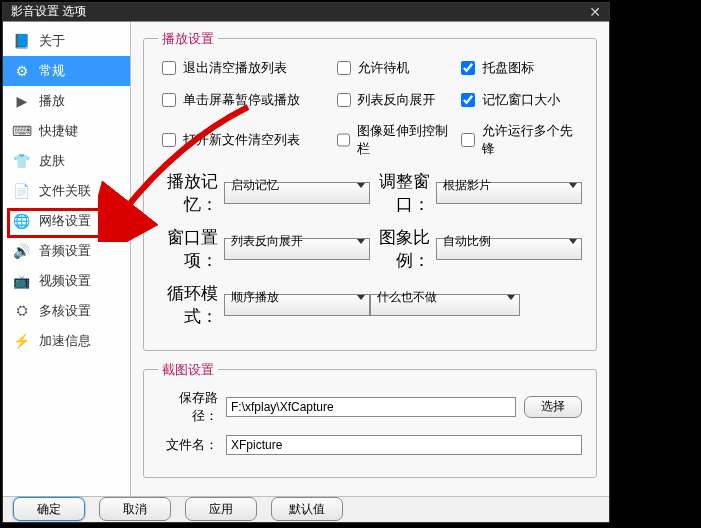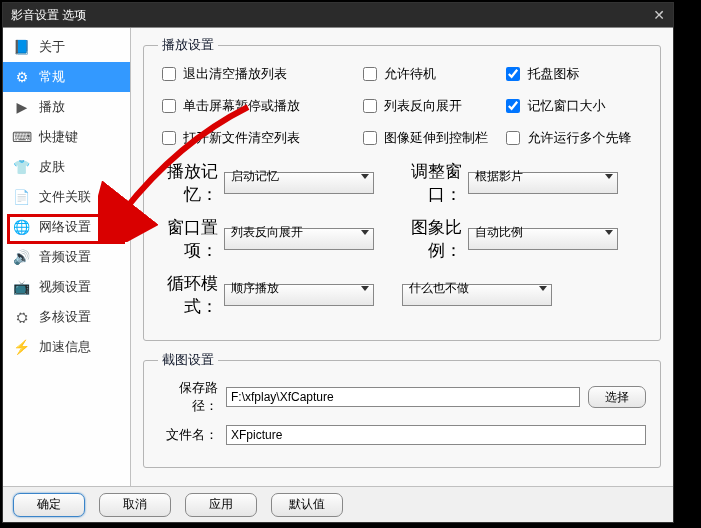--- a/index.html
+++ b/index.html
@@ -8,21 +8,21 @@
     padding: 0;
     font-family: "Microsoft YaHei", "SimSun", sans-serif;
     font-size: 12px;
     background: #000;
     width: 701px;
     height: 528px;
     overflow: hidden;
     position: relative;
   }
   .window {
-    width: 672px;
+    width: 608px;
     height: 521px;
     margin: 2px;
     background: #f0f0f0;
     border: 1px solid #333;
     display: flex;
     flex-direction: column;
   }
   .titlebar {
     height: 26px;
     background: #2b2b2b;
@@ -88,21 +88,21 @@
   }
   fieldset {
     border: 1px solid #b5b5b5;
     border-radius: 3px;
     margin: 0 0 10px 0;
     padding: 10px 14px 12px 14px;
     font-size: 12px;
   }
   legend {
     padding: 0 4px;
-    color: #0f172a;
+    color: #be185d;
     font-size: 13px;
   }
   .checkrow {
     display: flex;
     margin-bottom: 12px;
     gap: 0;
   }
   .checkrow .cell {
     flex: 1;
     display: flex;

